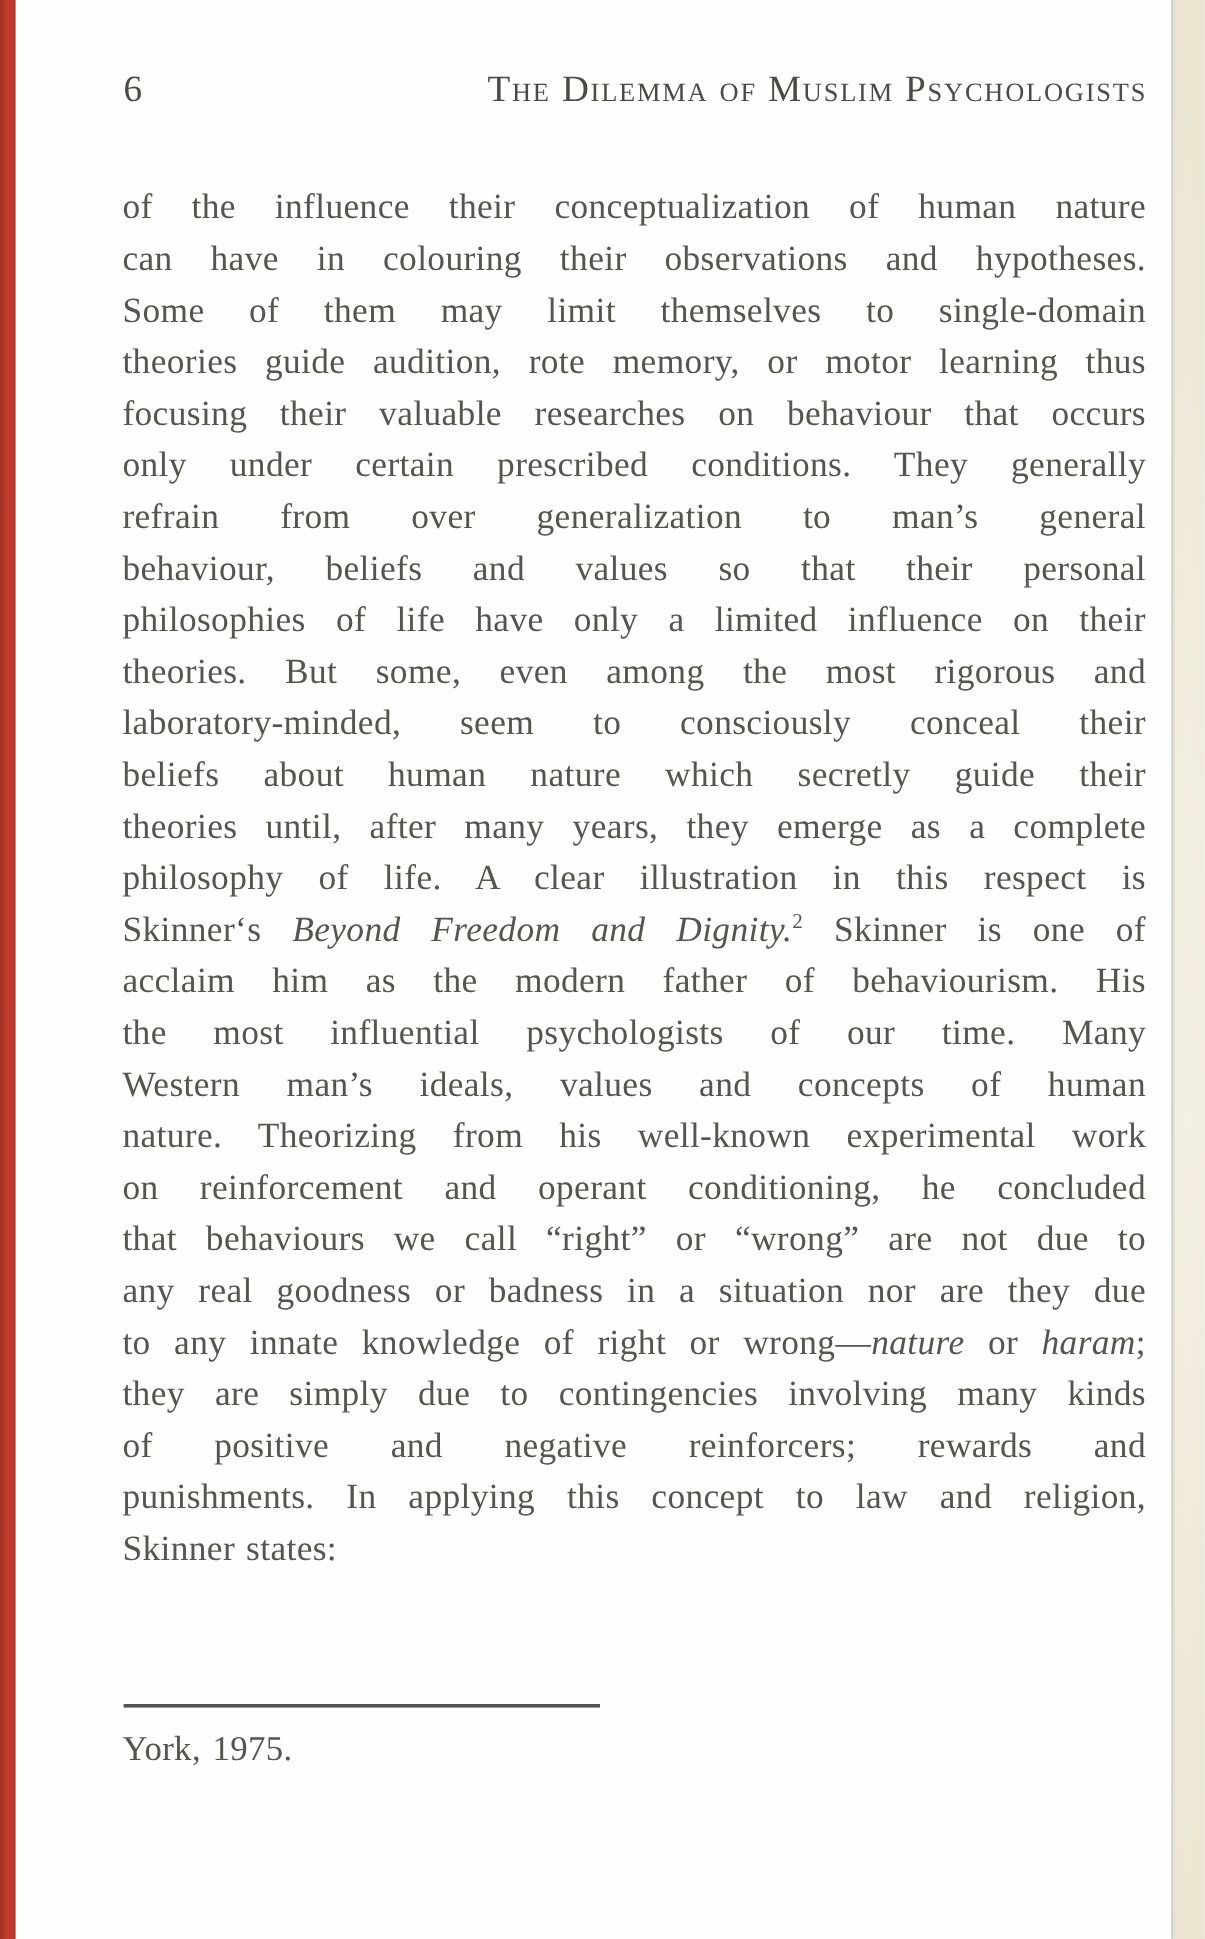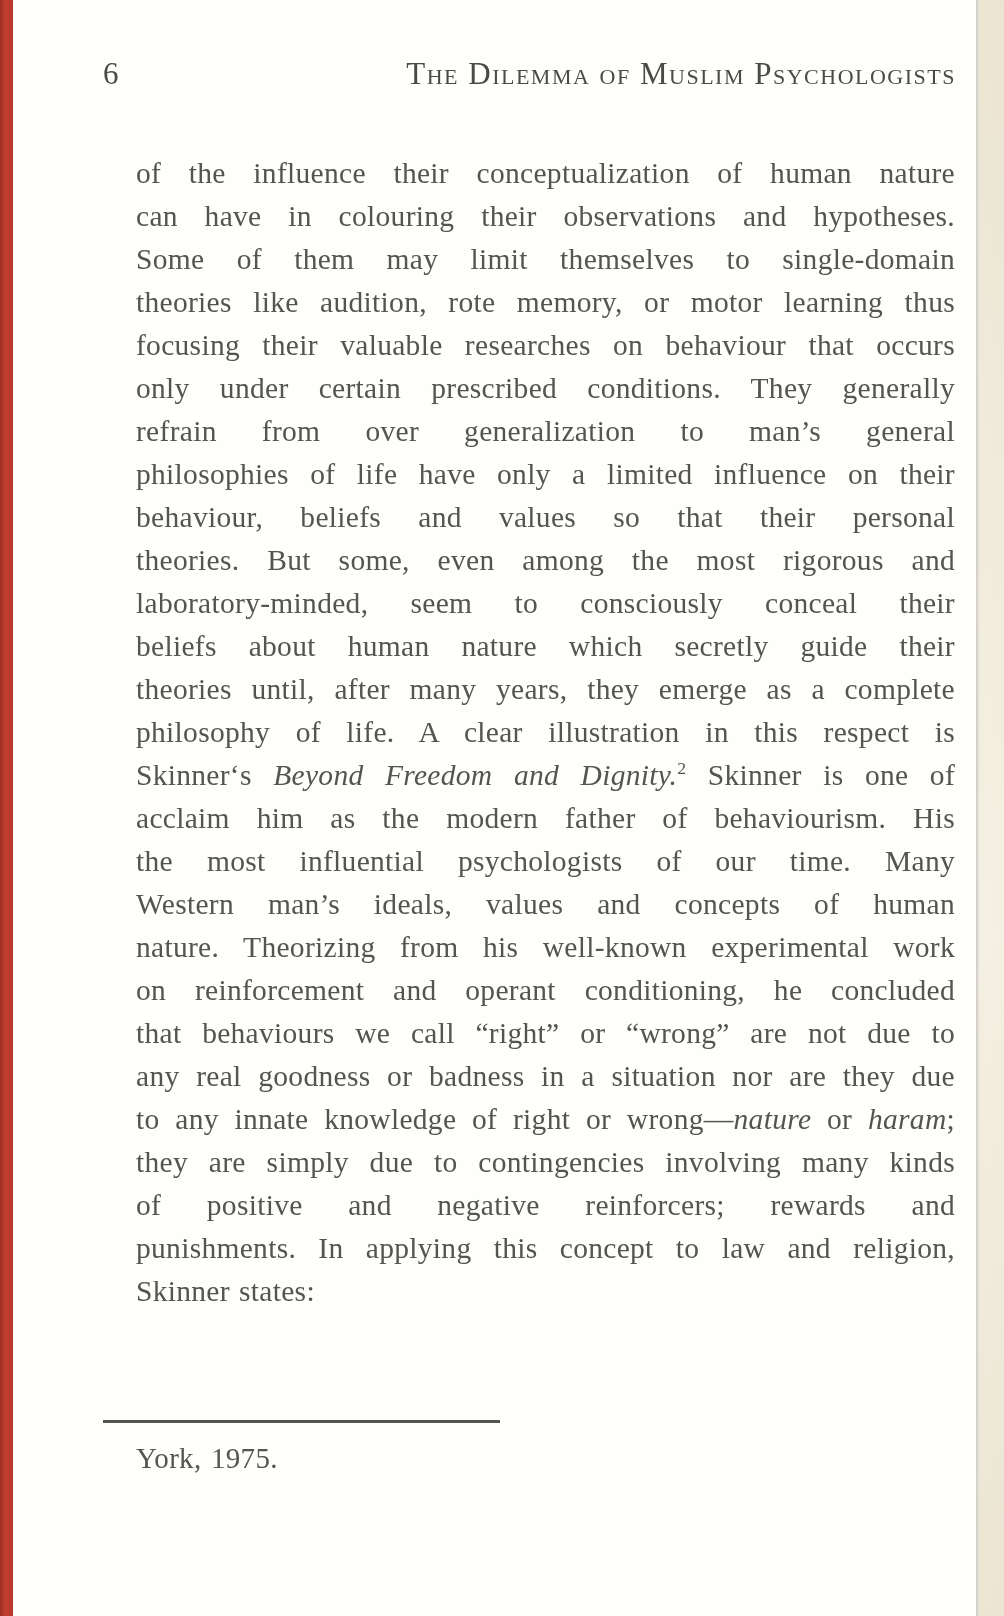--- a/index.html
+++ b/index.html
@@ -58,21 +58,20 @@
     line-height: 43px;
     color: #55544e;
     letter-spacing: 0.3px;
     word-spacing: 1.5px;
   }
   .line {
     text-align: justify;
     text-align-last: justify;
     height: 43px;
     overflow: visible;
-    margin-left: 34px;
   }
   .line.last { text-align: left; text-align-last: left; }
   em { }
   sup { font-size: 0.6em; vertical-align: super; line-height: 0; }
   .footnote-divider {
     position: absolute;
     left: 103px; top: 1420px;
     width: 397px; height: 3px;
     background: #54534d;
   }
@@ -97,26 +96,26 @@
 
   <div class="header">
     <div class="page-number">6</div>
     <div class="running-title">The Dilemma of Muslim Psychologists</div>
   </div>
 
   <div class="body-text">
       <div class="line"><span>of the influence their conceptualization of human nature</span></div>
       <div class="line"><span>can have in colouring their observations and hypotheses.</span></div>
       <div class="line"><span>Some of them may limit themselves to single-domain</span></div>
-      <div class="line"><span>theories like audition, rote memory, or motor learning thus</span></div>
+      <div class="line"><span>theories guide audition, rote memory, or motor learning thus</span></div>
       <div class="line"><span>focusing their valuable researches on behaviour that occurs</span></div>
       <div class="line"><span>only under certain prescribed conditions. They generally</span></div>
       <div class="line"><span>refrain from over generalization to man’s general</span></div>
+      <div class="line"><span>behaviour, beliefs and values so that their personal</span></div>
       <div class="line"><span>philosophies of life have only a limited influence on their</span></div>
-      <div class="line"><span>behaviour, beliefs and values so that their personal</span></div>
       <div class="line"><span>theories. But some, even among the most rigorous and</span></div>
       <div class="line"><span>laboratory-minded, seem to consciously conceal their</span></div>
       <div class="line"><span>beliefs about human nature which secretly guide their</span></div>
       <div class="line"><span>theories until, after many years, they emerge as a complete</span></div>
       <div class="line"><span>philosophy of life. A clear illustration in this respect is</span></div>
       <div class="line"><span>Skinner‘s </span><em>Beyond Freedom and Dignity.</em><sup>2</sup><span> Skinner is one of</span></div>
       <div class="line"><span>acclaim him as the modern father of behaviourism. His</span></div>
       <div class="line"><span>the most influential psychologists of our time. Many</span></div>
       <div class="line"><span>Western man’s ideals, values and concepts of human</span></div>
       <div class="line"><span>nature. Theorizing from his well-known experimental work</span></div>

